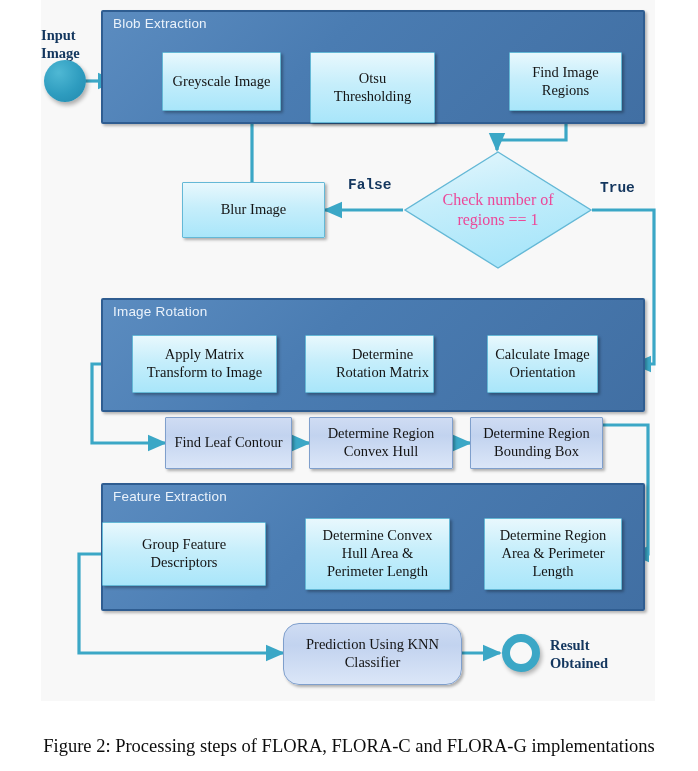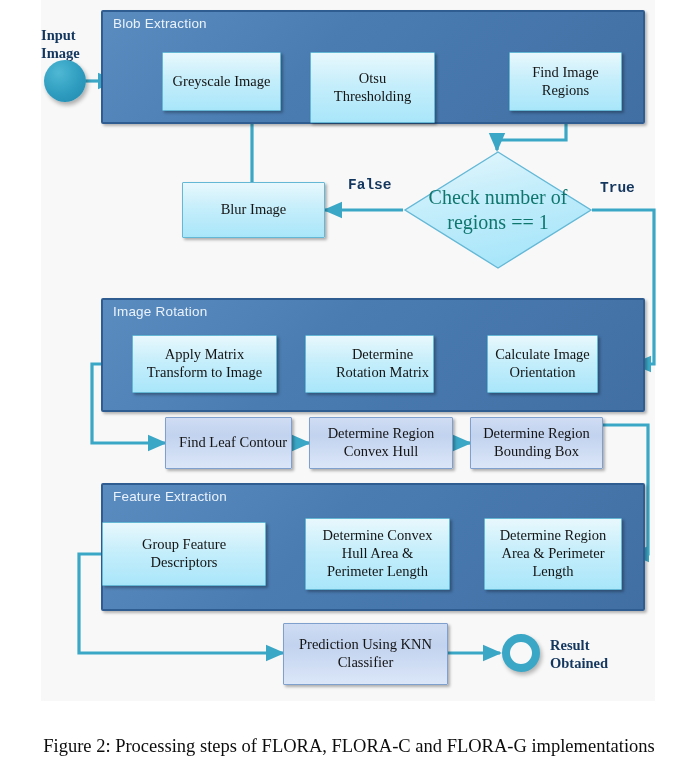--- a/index.html
+++ b/index.html
@@ -79,23 +79,23 @@
   }
   .diamond-label {
     position: absolute;
     left: 0; top: 0;
     width: 100%;
     height: 100%;
     display: flex;
     align-items: center;
     justify-content: center;
     text-align: center;
-    font-size: 20px;
+    font-size: 16px;
     line-height: 1.25;
-    color: #0f766e;
+    color: #ec4899;
   }
   .edge-label {
     position: absolute;
     font-family: Liberation Mono, monospace;
     font-weight: bold;
     font-size: 14.5px;
     color: #13365e;
     white-space: nowrap;
   }
   .term-label {
@@ -248,21 +248,21 @@
   <div class="node cyan" style="left:305px; top:335px; width:129px; height:58px; white-space:pre-line;justify-content:flex-end;">
     <span>Determine
 Rotation Matrix</span>
   </div>
 
   <div class="node cyan" style="left:487px; top:335px; width:111px; height:58px; white-space:pre-line;">
     <span>Calculate Image
 Orientation</span>
   </div>
 
-  <div class="node periwinkle" style="left:165px; top:417px; width:127px; height:52px;justify-content:flex-end;">
+  <div class="node periwinkle" style="left:165px; top:417px; width:127px; height:52px;">
     <span>Find Leaf Contour</span>
   </div>
 
   <div class="node periwinkle" style="left:309px; top:417px; width:144px; height:52px; white-space:pre-line;">
     <span>Determine Region
 Convex Hull</span>
   </div>
 
   <div class="node periwinkle" style="left:470px; top:417px; width:133px; height:52px; white-space:pre-line;">
     <span>Determine Region
@@ -283,21 +283,21 @@
 Hull Area &amp;
 Perimeter Length</span>
   </div>
 
   <div class="node cyan" style="left:484px; top:518px; width:138px; height:72px; white-space:pre-line;">
     <span>Determine Region
 Area &amp; Perimeter
 Length</span>
   </div>
 
-  <div class="node periwinkle" style="left:283px; top:623px; width:165px; height:62px; white-space:pre-line;">
+  <div class="node periwinkle" style="left:283px; top:623px; width:179px; height:62px; white-space:pre-line;border-radius:16px;">
     <span>Prediction Using KNN
 Classifier</span>
   </div>
 
   <div class="dot-ring" style="left:502px; top:634px;"></div>
 
   <div class="term-label" style="left:550px; top:637px;">
     <span>Result</span><br>
     <span>Obtained</span>
   </div>

